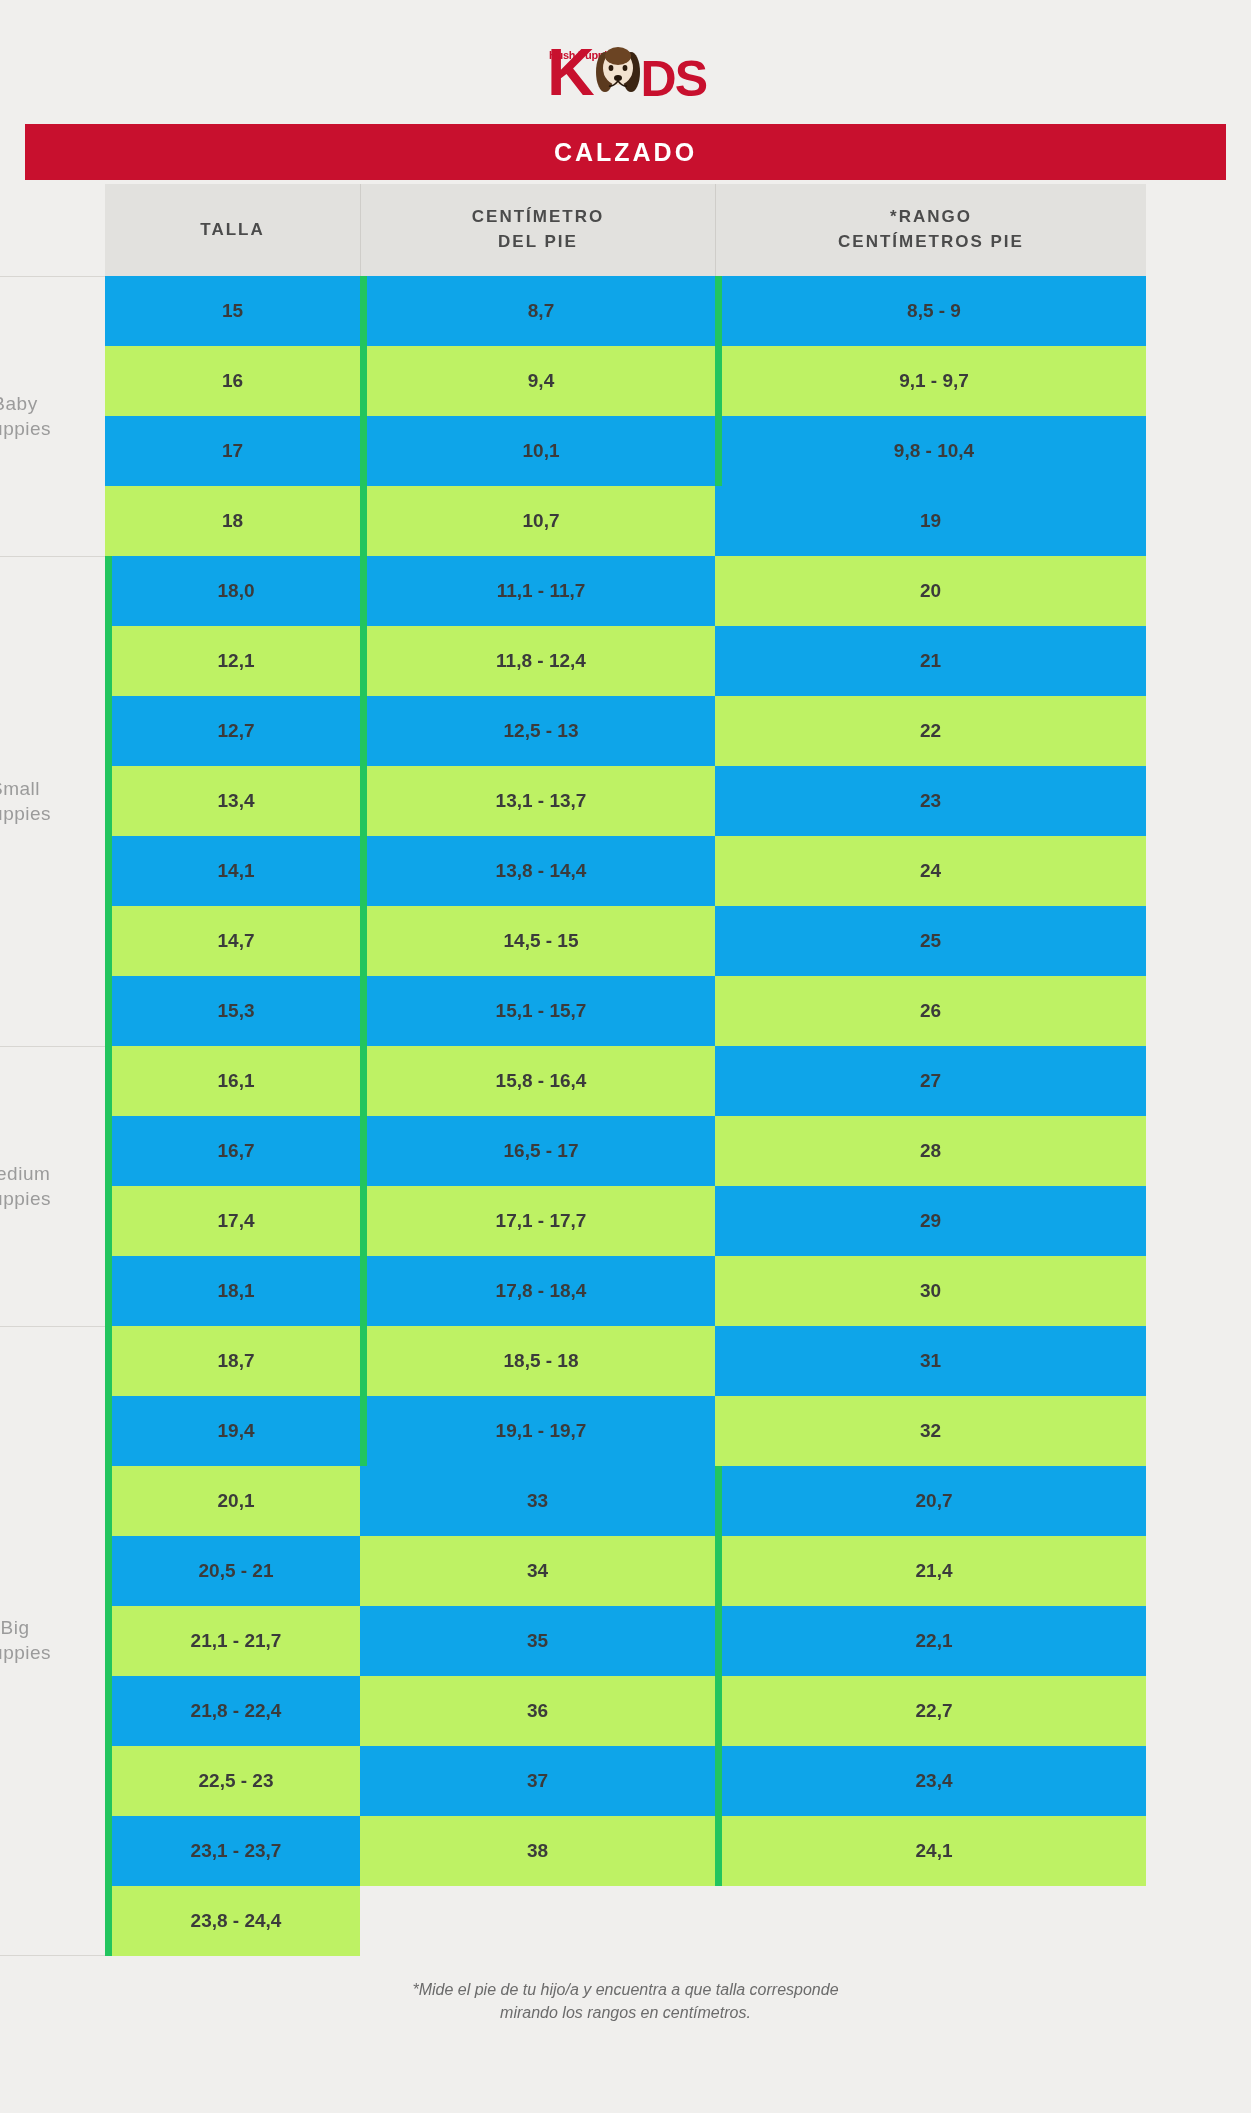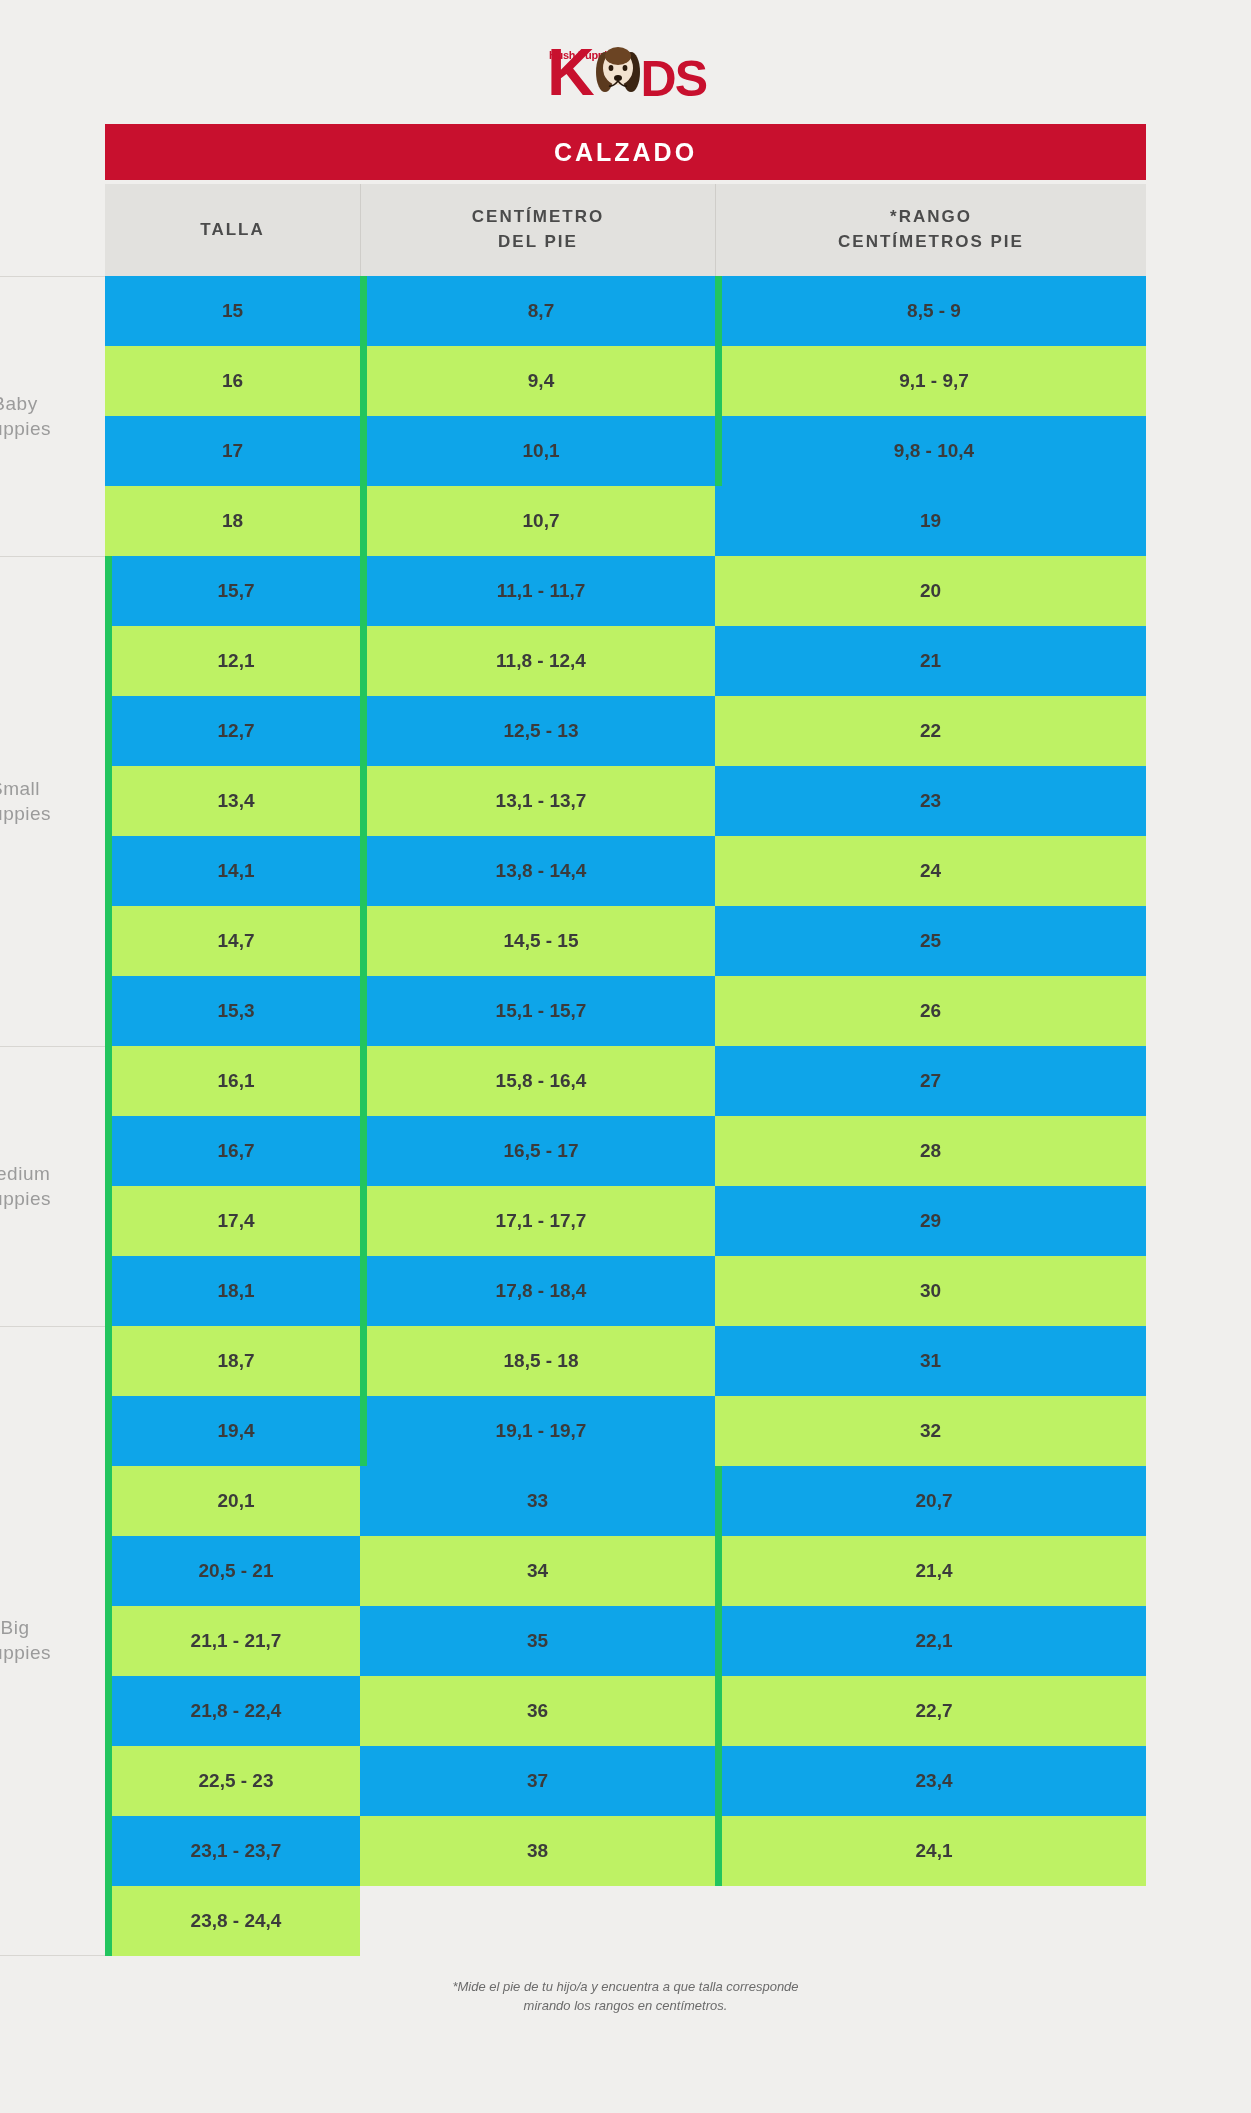--- a/index.html
+++ b/index.html
@@ -62,21 +62,21 @@
     font-size: 50px;
     font-weight: bold;
     color: #c8102e;
     letter-spacing: -2px;
     line-height: 0.85;
   }
 
   
   .title-bar {
     margin: 24px auto 0 auto;
-    width: 1041px;
+    width: 1201px;
     height: 56px;
     background: #c8102e;
     display: flex;
     align-items: center;
     justify-content: center;
   }
   .title-bar h1 {
     margin: 0;
     color: #ffffff;
     font-size: 25px;
@@ -149,21 +149,21 @@
     background: #f0efed;
   }
   .group:last-child { border-bottom: 1px solid #d8d6d2; }
 
   
   .footnote {
     width: 1041px;
     margin: 22px auto 0 auto;
     text-align: center;
     color: #6b6b6b;
-    font-size: 13px;
+    font-size: 16px;
     font-style: italic;
     line-height: 1.45;
     padding-bottom: 40px;
   }
 </style>
 </head>
 <body>
 
 <div class="page">
 
@@ -222,21 +222,21 @@
         <div class="td row-a sep">8,5 - 9</div>
         <div class="td row-b">16</div>
         <div class="td row-b sep">9,4</div>
         <div class="td row-b sep">9,1 - 9,7</div>
         <div class="td row-a">17</div>
         <div class="td row-a sep">10,1</div>
         <div class="td row-a sep">9,8 - 10,4</div>
         <div class="td row-b">18</div>
         <div class="td row-b sep">10,7</div>
         <div class="td row-a">19</div>
-        <div class="td row-a sep">15,7</div>
+        <div class="td row-a sep">18,0</div>
         <div class="td row-a sep">11,1 - 11,7</div>
         <div class="td row-b">20</div>
         <div class="td row-b sep">12,1</div>
         <div class="td row-b sep">11,8 - 12,4</div>
         <div class="td row-a">21</div>
         <div class="td row-a sep">12,7</div>
         <div class="td row-a sep">12,5 - 13</div>
         <div class="td row-b">22</div>
         <div class="td row-b sep">13,4</div>
         <div class="td row-b sep">13,1 - 13,7</div>

